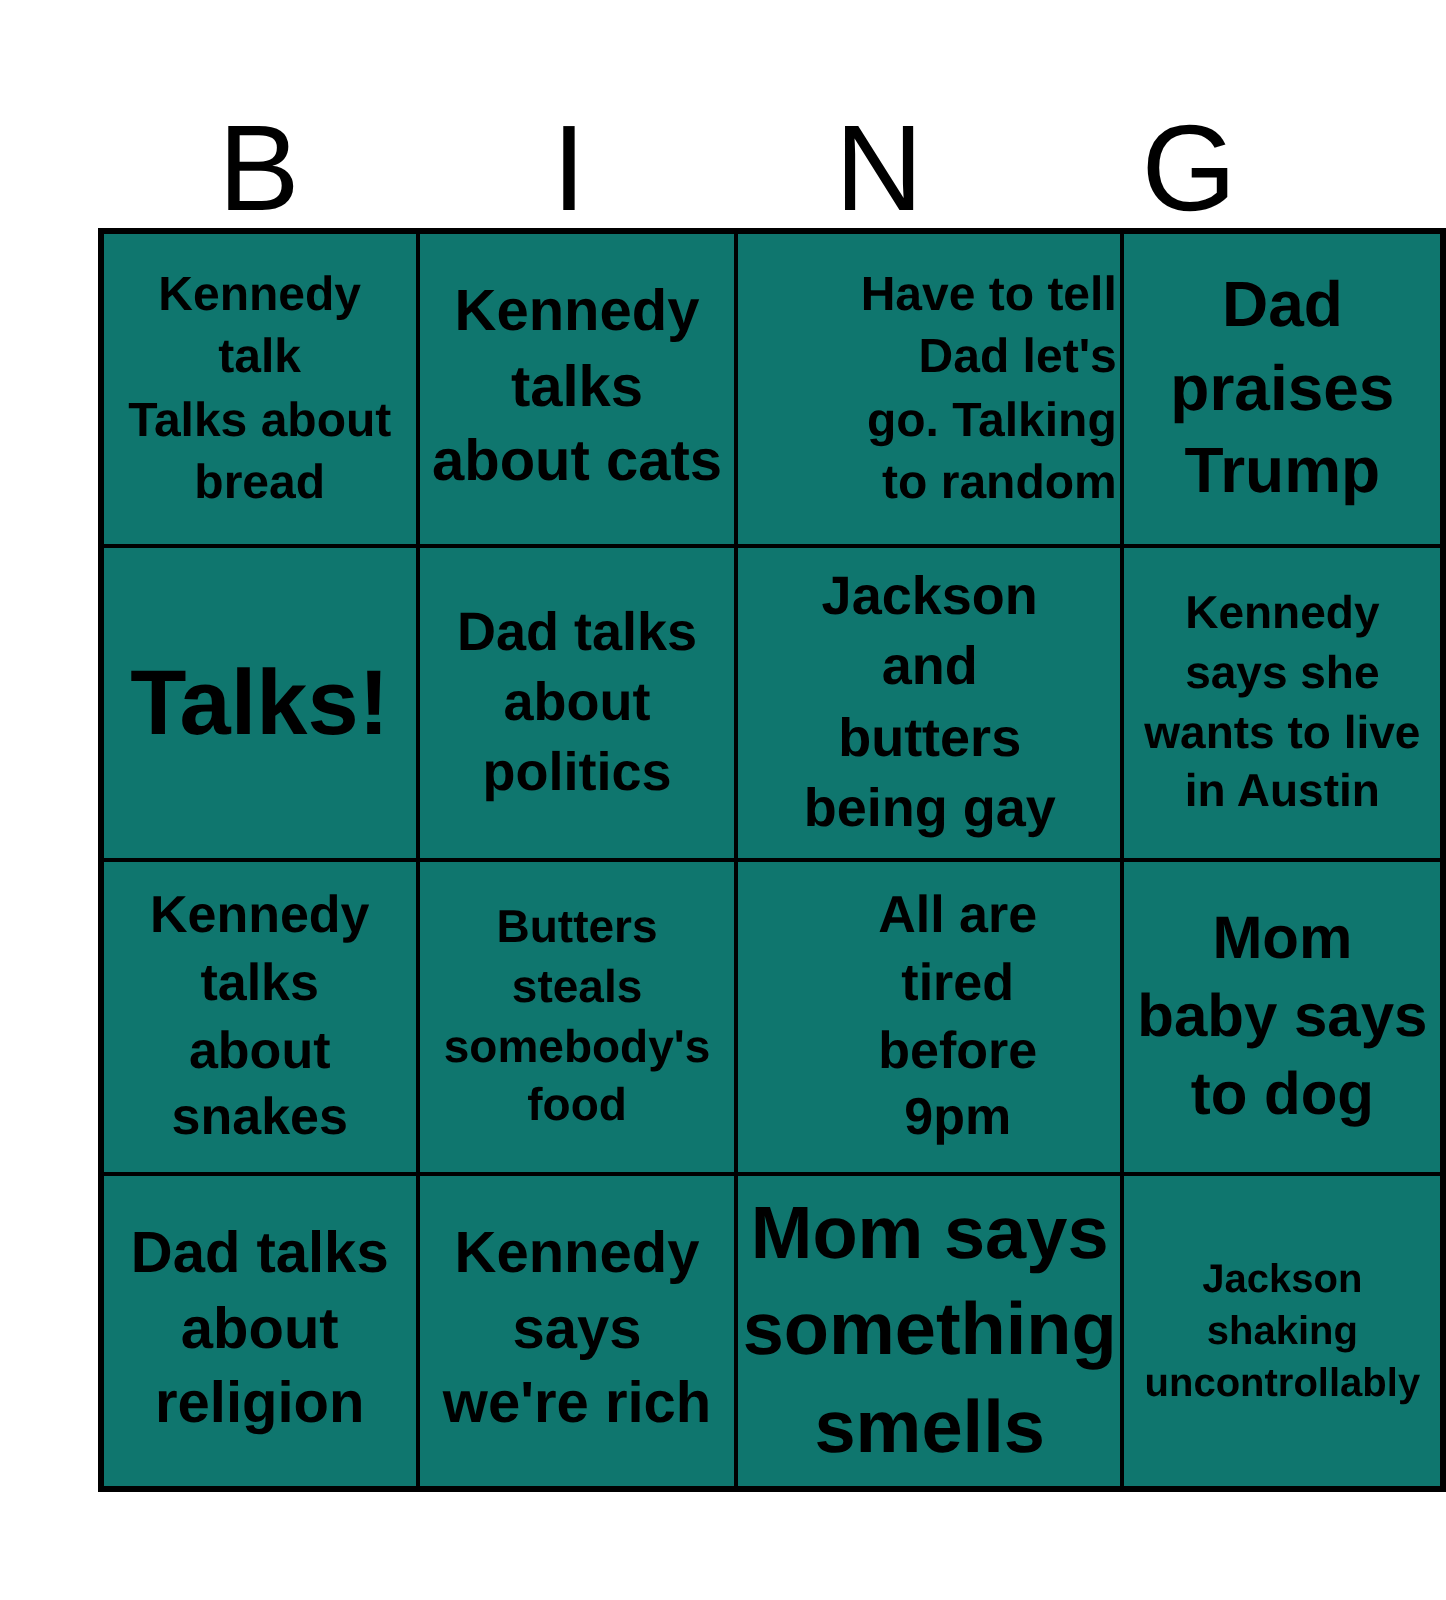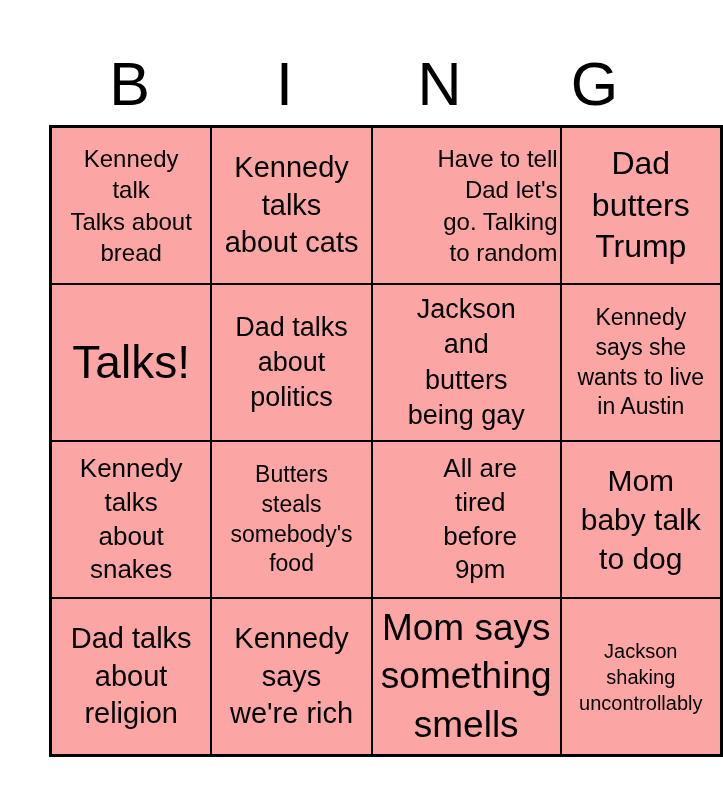--- a/index.html
+++ b/index.html
@@ -28,24 +28,25 @@
     text-align: center;
     font-size: 61px;
     line-height: 1;
     font-weight: 400;
     color: #000000;
     user-select: none;
   }
   table.grid {
     position: absolute;
     left: 49px;
-    top: 125px;
+    top: 114px;
     border-collapse: collapse;
     table-layout: fixed;
-    background: #fca5a5;
+    background: #0f766e;
+    font-weight: bold;
   }
   table.grid, table.grid td {
     border: 2px solid #000000;
   }
   table.grid {
     border-width: 3px;
   }
   table.grid td {
     width: 155px;
     height: 155px;
@@ -78,21 +79,21 @@
 Talks about
 bread</td>
         <td style="font-size: 29px;">Kennedy
 talks
 about cats</td>
         <td style="font-size: 24px; text-align: right;">Have to tell
 Dad let's
 go. Talking
 to random</td>
         <td style="font-size: 32px;">Dad
-butters
+praises
 Trump</td>
       </tr>
       <tr>
         <td style="font-size: 46px;">Talks!</td>
         <td style="font-size: 27px;">Dad talks
 about
 politics</td>
         <td style="font-size: 27px;">Jackson
 and
 butters
@@ -109,21 +110,21 @@
 snakes</td>
         <td style="font-size: 23px;">Butters
 steals
 somebody's
 food</td>
         <td style="font-size: 26px; padding-left: 30px;">All are
 tired
 before
 9pm</td>
         <td style="font-size: 30px;">Mom
-baby talk
+baby says
 to dog</td>
       </tr>
       <tr>
         <td style="font-size: 29px;">Dad talks
 about
 religion</td>
         <td style="font-size: 29px;">Kennedy
 says
 we're rich</td>
         <td style="font-size: 37px;">Mom says

